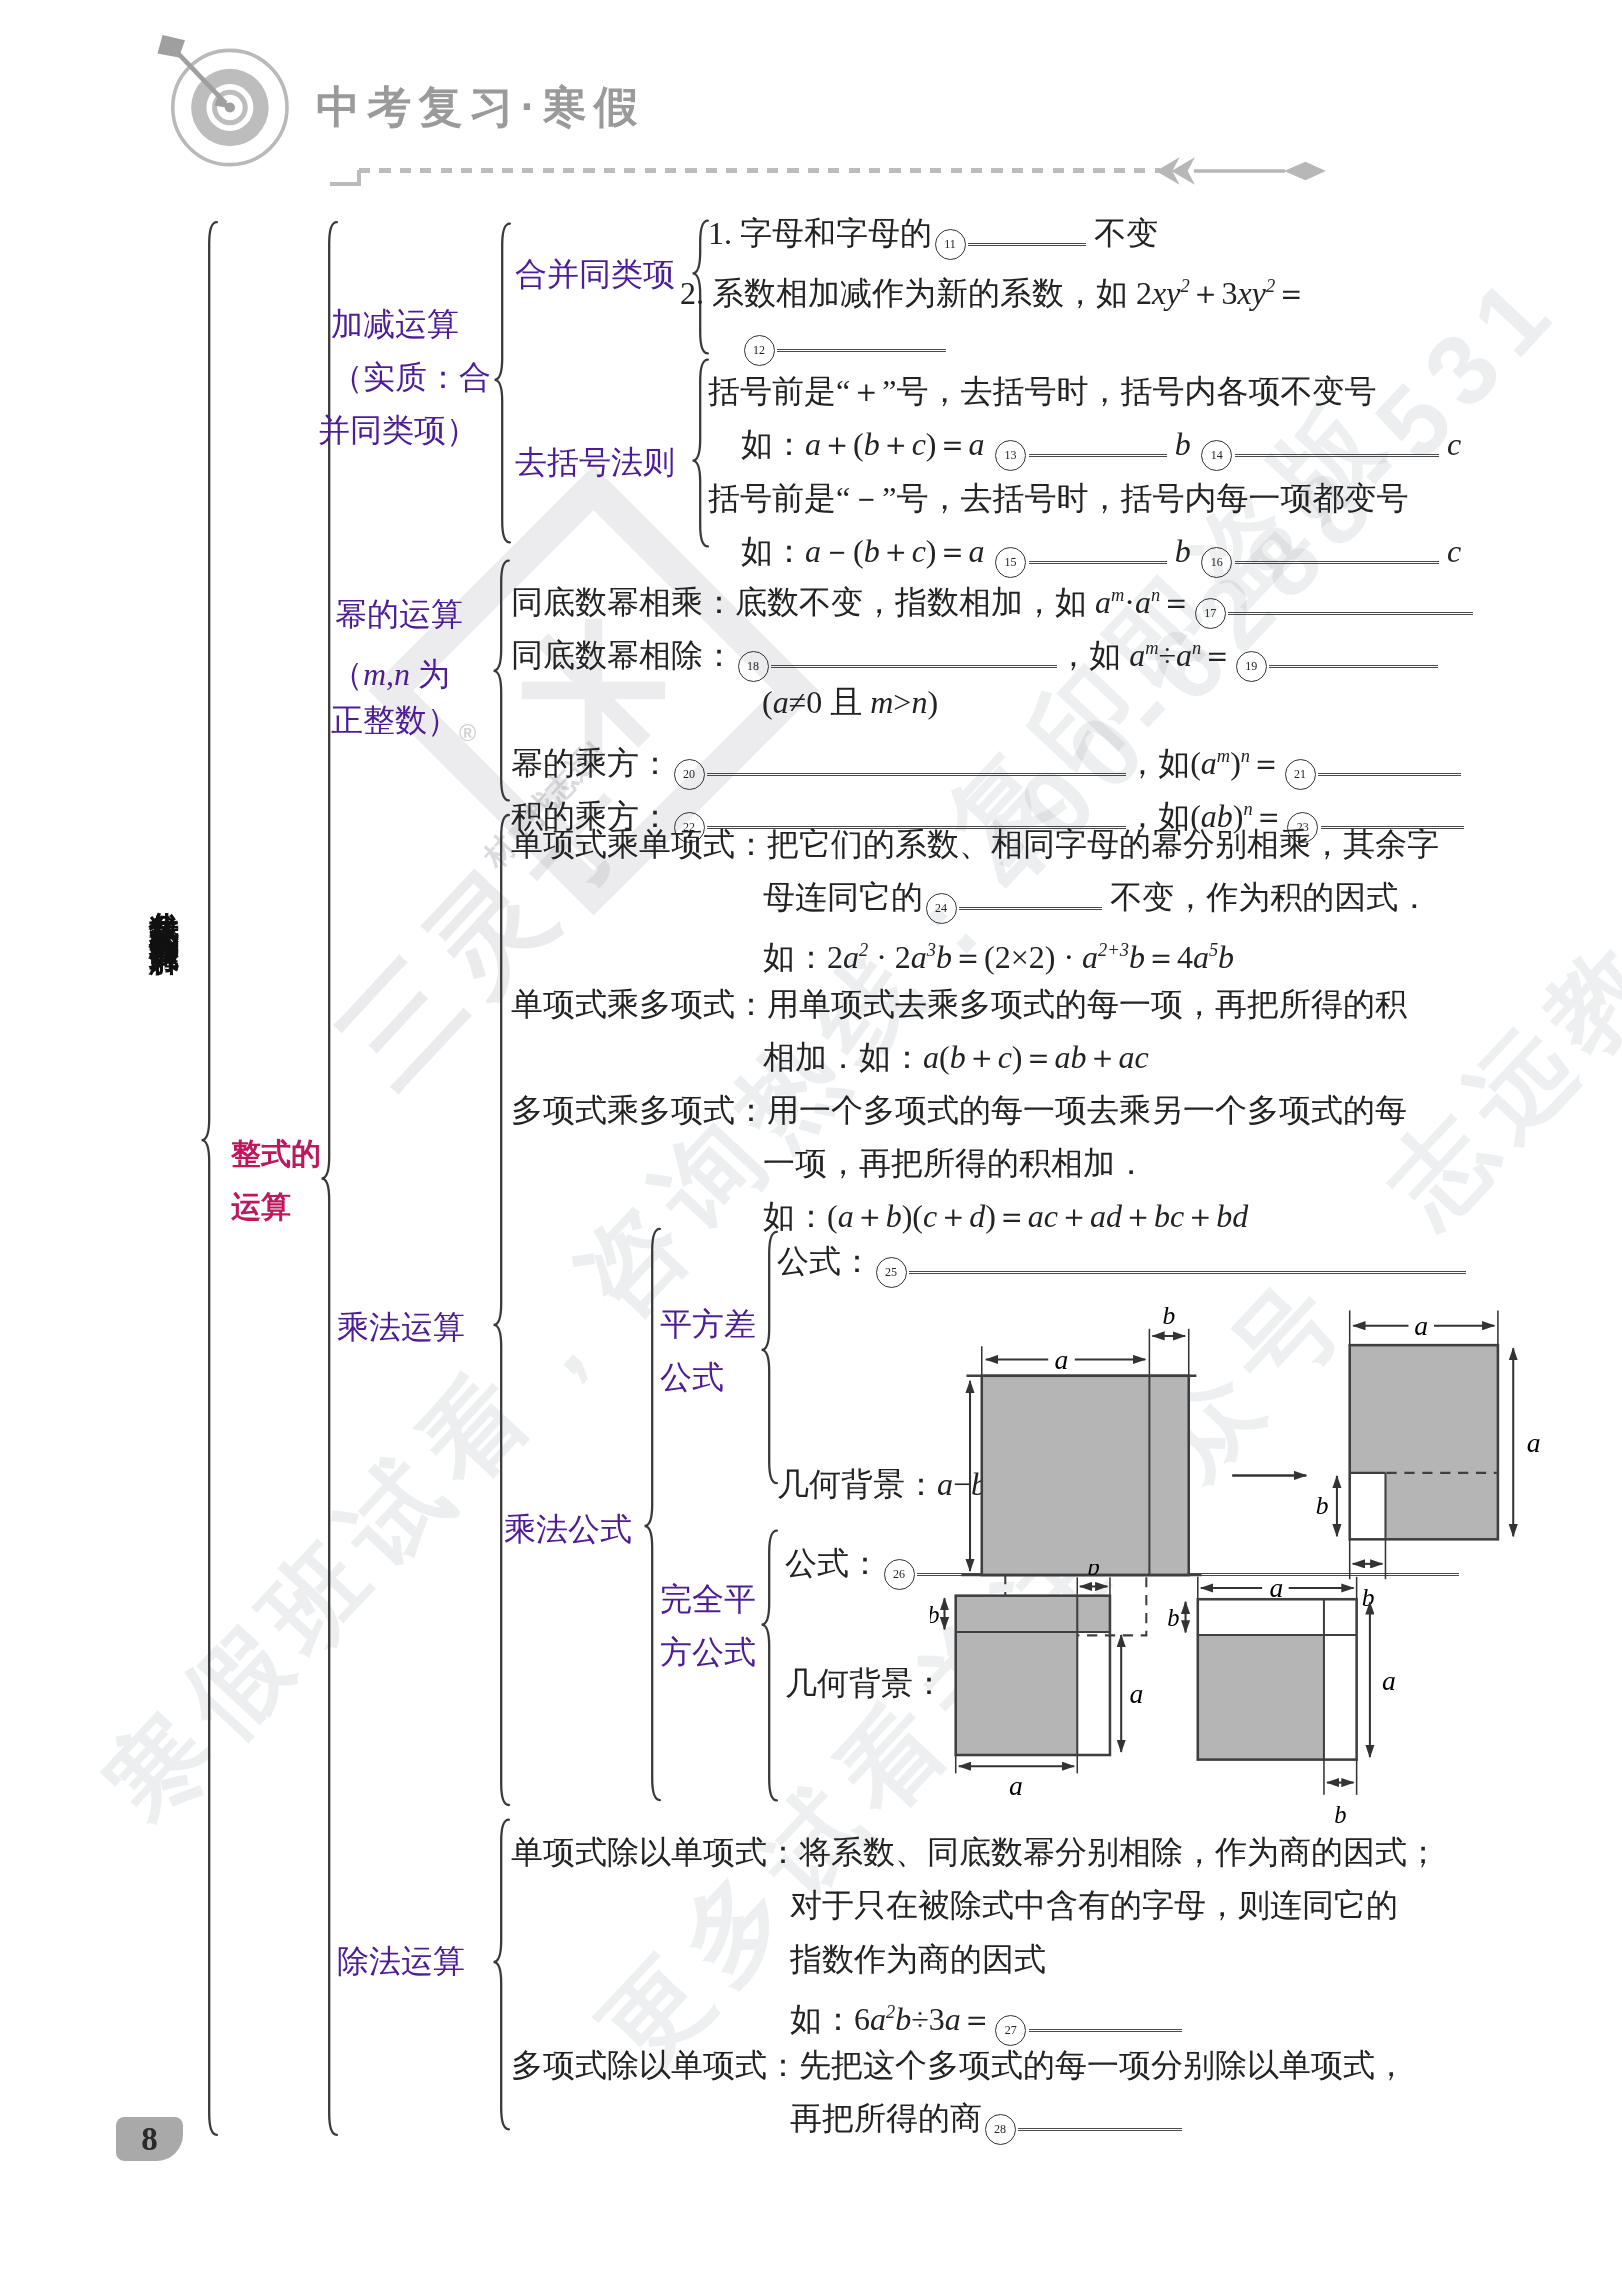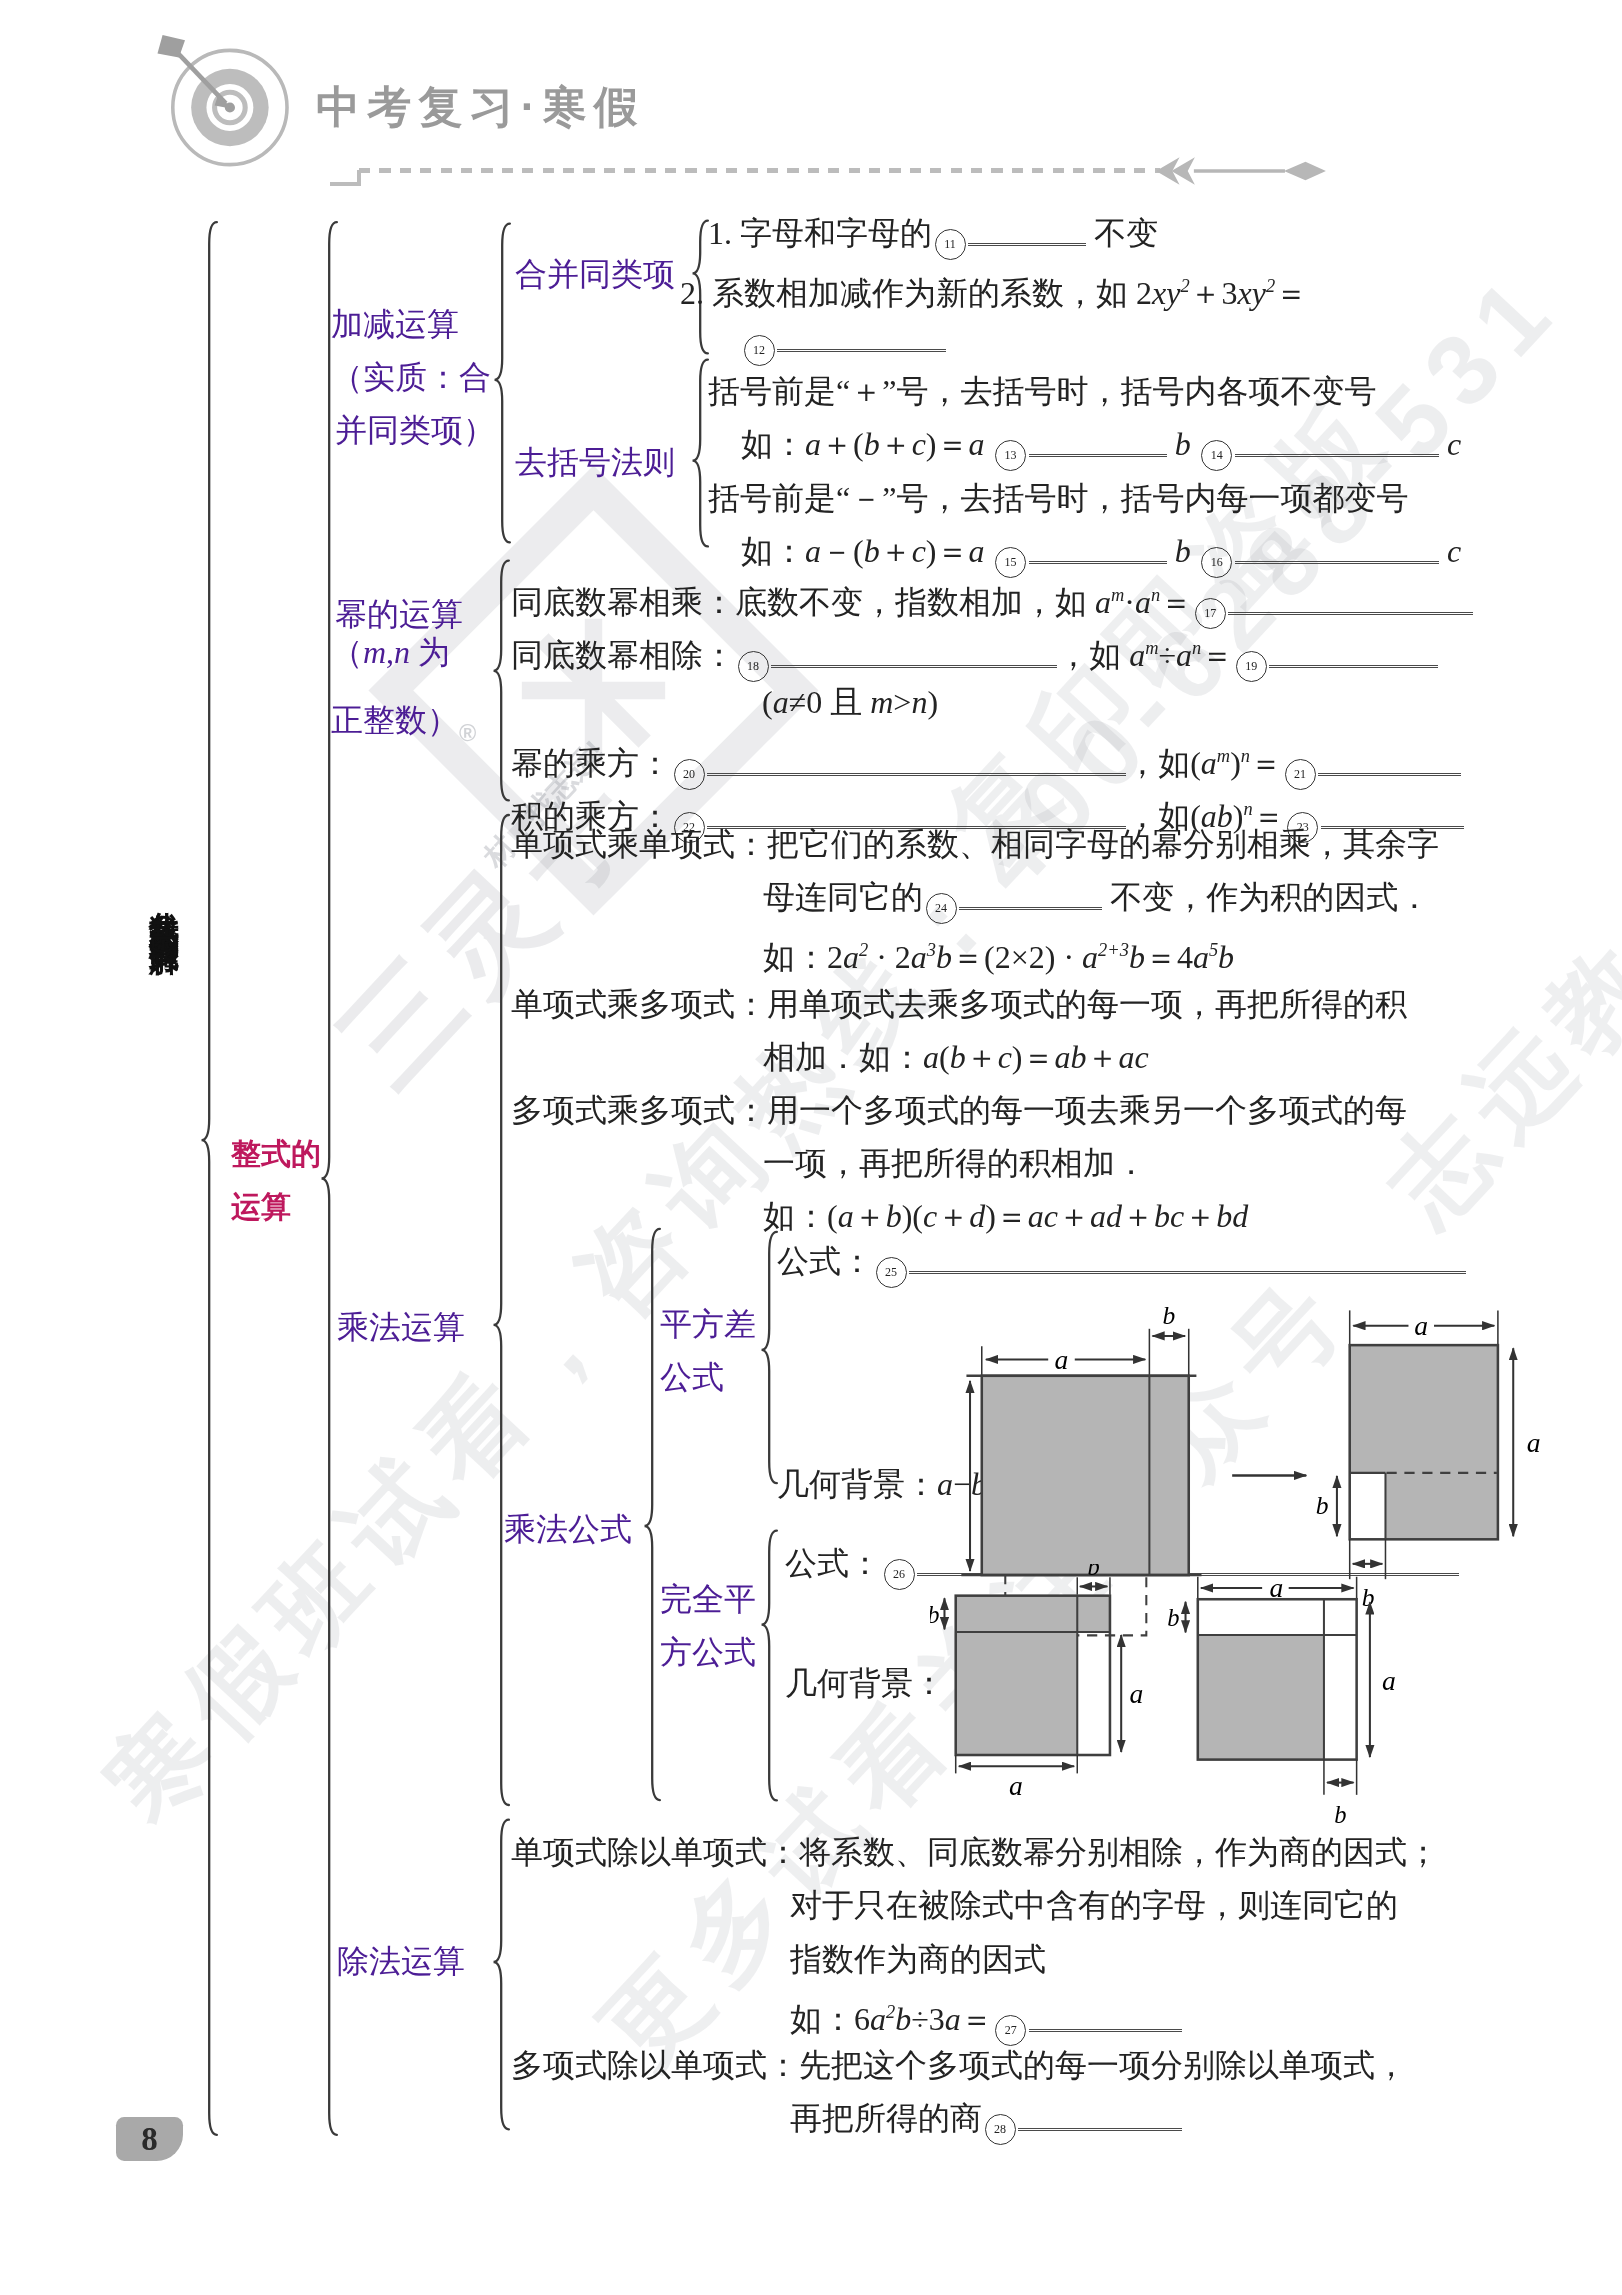--- a/index.html
+++ b/index.html
@@ -114,24 +114,24 @@
     <path d="M33,3 Q18,3 18,45 L18,239.52000000000004 Q18,281.52000000000004 3,281.52000000000004
              Q18,281.52000000000004 18,323.52000000000004 L18,567 Q18,609 33,609" fill="none" stroke="#3a3a3a" stroke-width="4.5" stroke-linecap="round"></path>
     </svg></div>
 
 <div class="vroot">代数式及整式（含因式分解）</div>
 <div class="hlabel" style="left:231px;top:1136px">整式的</div>
 <div class="hlabel" style="left:231px;top:1189px">运算</div>
 
 <div class="blabel" style="left:331px;top:306px">加减运算</div>
 <div class="blabel" style="left:331px;top:359px">（实质：合</div>
-<div class="blabel" style="left:335px;top:412px">并同类项）</div>
+<div class="blabel" style="left:318px;top:412px">并同类项）</div>
 
 <div class="blabel" style="left:335px;top:596px">幂的运算</div>
-<div class="blabel" style="left:331px;top:634px"><span class="rt">（</span><span class="ri">m</span><span class="rt">,</span><span class="ri">n</span><span class="rt"> 为</span></div>
+<div class="blabel" style="left:331px;top:656px"><span class="rt">（</span><span class="ri">m</span><span class="rt">,</span><span class="ri">n</span><span class="rt"> 为</span></div>
 <div class="blabel" style="left:331px;top:702px">正整数）</div>
 
 <div class="blabel" style="left:337px;top:1309px">乘法运算</div>
 <div class="blabel" style="left:337px;top:1943px">除法运算</div>
 
 <div class="blabel" style="left:515px;top:256px">合并同类项</div>
 <div class="blabel" style="left:515px;top:444px">去括号法则</div>
 <div class="blabel" style="left:504px;top:1511px">乘法公式</div>
 <div class="blabel" style="left:660px;top:1306px">平方差</div>
 <div class="blabel" style="left:660px;top:1359px">公式</div>

